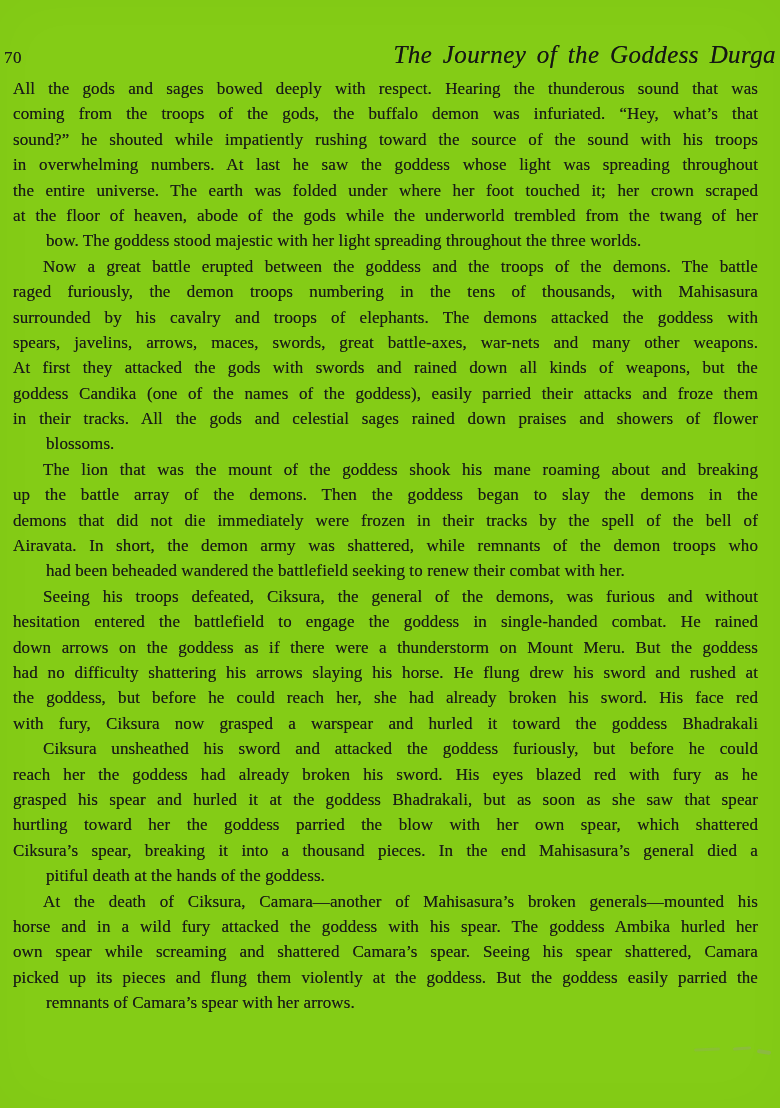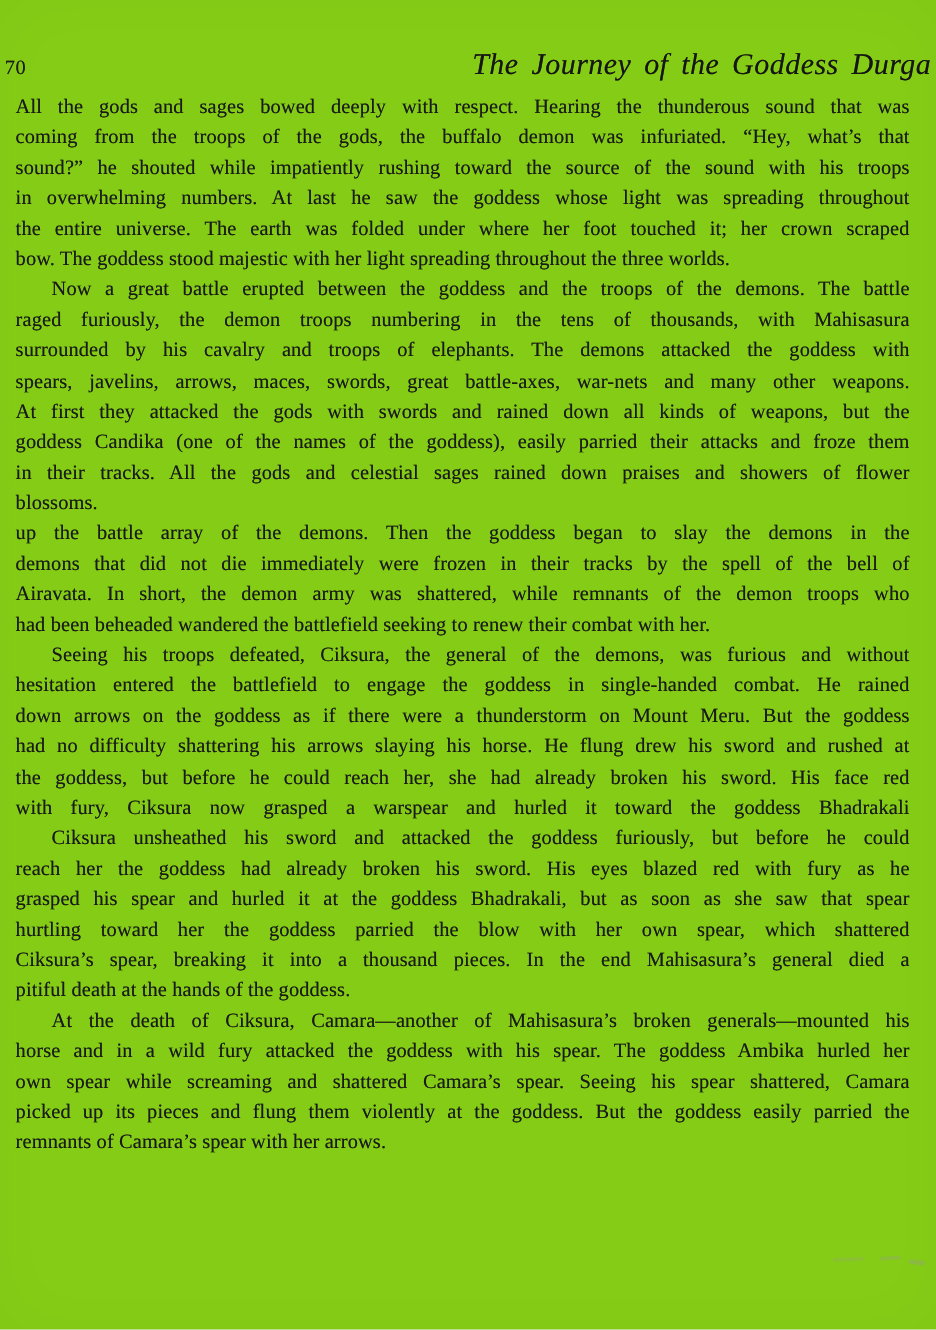--- a/index.html
+++ b/index.html
@@ -52,20 +52,21 @@
   .line {
     height: 25.4px;
     line-height: 25.4px;
     overflow: hidden;
     text-align: justify;
     text-align-last: justify;
     white-space: normal;
   }
   .line.last {
     text-align-last: left;
+    margin-left: 33px;
   }
   .line.indent {
     padding-left: 30px;
   }
   
   .smudge {
     position: absolute;
     background: #9a9a96;
     opacity: 0.35;
     border-radius: 2px;
@@ -82,29 +83,31 @@
     <span class="page-number">70</span>
     <span class="running-title">The Journey of the Goddess Durga</span>
   </div>
 
   <div class="page-body">
       <div class="line">All the gods and sages bowed deeply with respect. Hearing the thunderous sound that was</div>
       <div class="line">coming from the troops of the gods, the buffalo demon was infuriated. “Hey, what’s that</div>
       <div class="line">sound?” he shouted while impatiently rushing toward the source of the sound with his troops</div>
       <div class="line">in overwhelming numbers. At last he saw the goddess whose light was spreading throughout</div>
       <div class="line">the entire universe. The earth was folded under where her foot touched it; her crown scraped</div>
+      <div class="line">at the floor of heaven, abode of the gods while the underworld trembled from the twang of her</div>
       <div class="line last">bow. The goddess stood majestic with her light spreading throughout the three worlds.</div>
       <div class="line indent">Now a great battle erupted between the goddess and the troops of the demons. The battle</div>
       <div class="line">raged furiously, the demon troops numbering in the tens of thousands, with Mahisasura</div>
       <div class="line">surrounded by his cavalry and troops of elephants. The demons attacked the goddess with</div>
       <div class="line">spears, javelins, arrows, maces, swords, great battle-axes, war-nets and many other weapons.</div>
       <div class="line">At first they attacked the gods with swords and rained down all kinds of weapons, but the</div>
       <div class="line">goddess Candika (one of the names of the goddess), easily parried their attacks and froze them</div>
       <div class="line">in their tracks. All the gods and celestial sages rained down praises and showers of flower</div>
       <div class="line last">blossoms.</div>
+      <div class="line indent">The lion that was the mount of the goddess shook his mane roaming about and breaking</div>
       <div class="line">up the battle array of the demons. Then the goddess began to slay the demons in the</div>
       <div class="line">demons that did not die immediately were frozen in their tracks by the spell of the bell of</div>
       <div class="line">Airavata. In short, the demon army was shattered, while remnants of the demon troops who</div>
       <div class="line last">had been beheaded wandered the battlefield seeking to renew their combat with her.</div>
       <div class="line indent">Seeing his troops defeated, Ciksura, the general of the demons, was furious and without</div>
       <div class="line">hesitation entered the battlefield to engage the goddess in single-handed combat. He rained</div>
       <div class="line">down arrows on the goddess as if there were a thunderstorm on Mount Meru. But the goddess</div>
       <div class="line">had no difficulty shattering his arrows slaying his horse. He flung drew his sword and rushed at</div>
       <div class="line">the goddess, but before he could reach her, she had already broken his sword. His face red</div>
       <div class="line">with fury, Ciksura now grasped a warspear and hurled it toward the goddess Bhadrakali</div>

